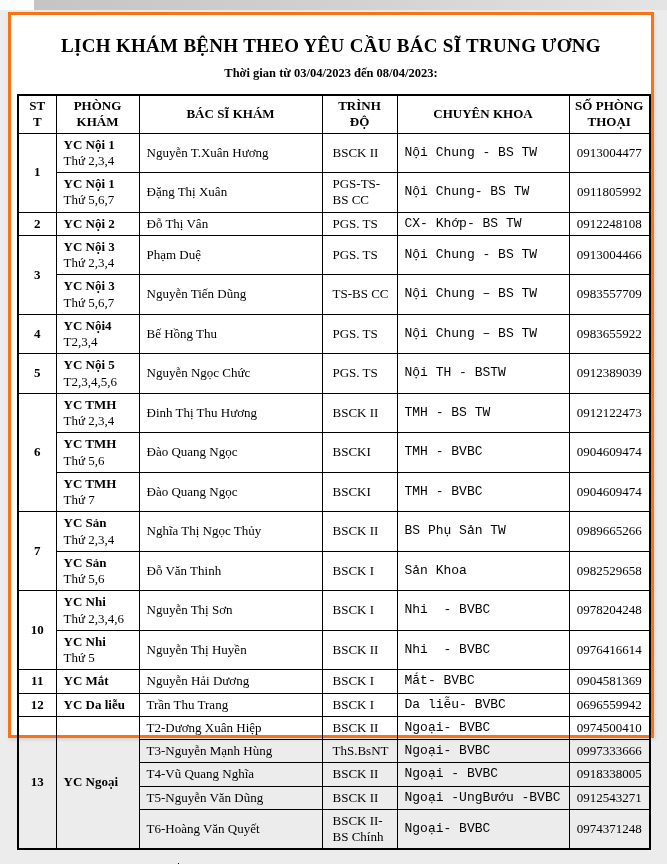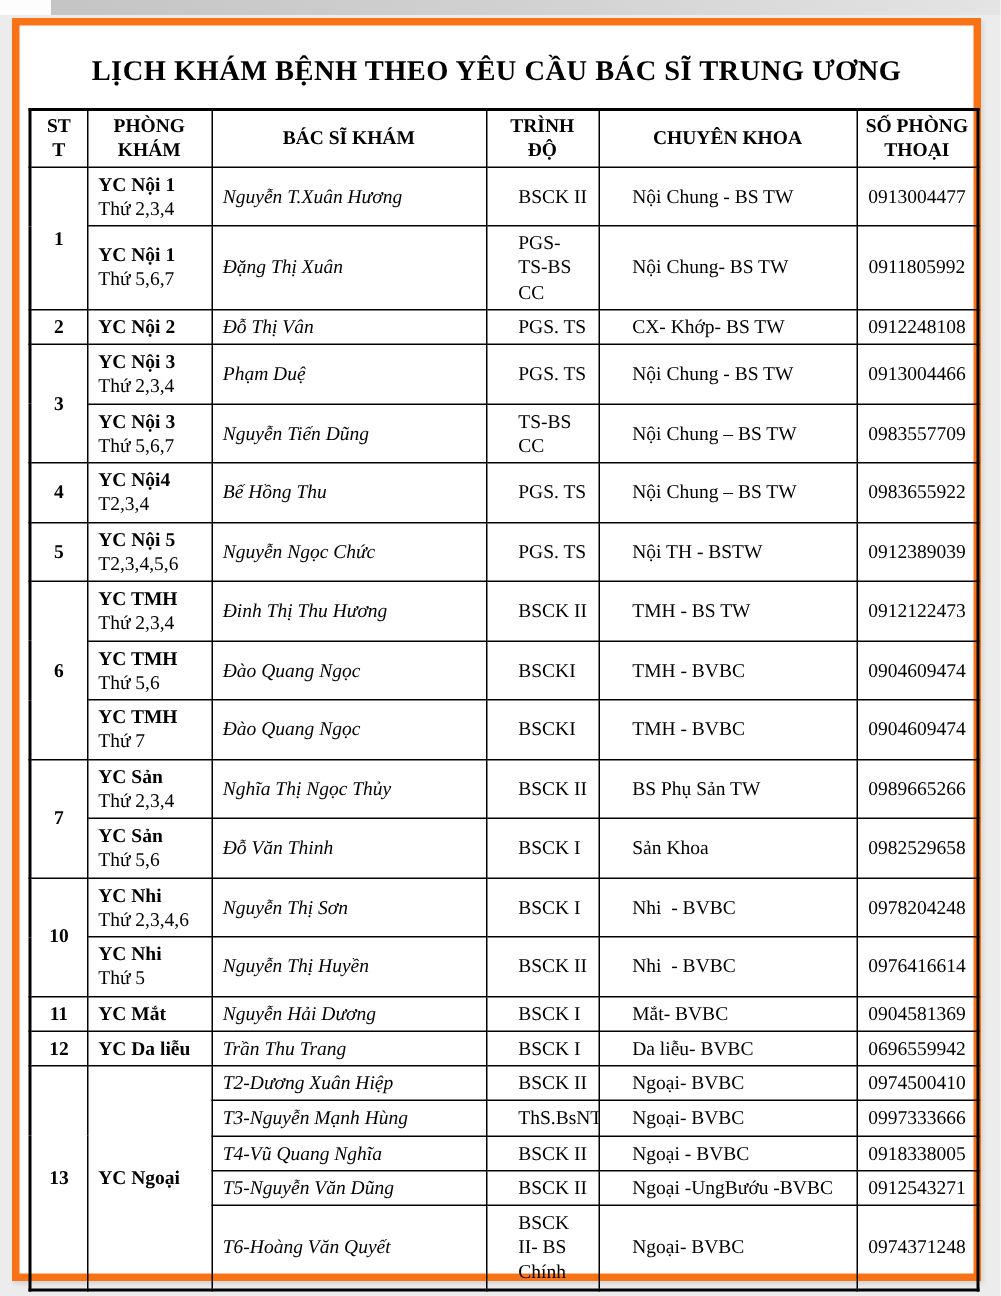--- a/index.html
+++ b/index.html
@@ -10,22 +10,22 @@
     color:#000;overflow:hidden;
   }
   .top-strip{
     position:absolute;left:0;top:0;width:667px;height:10px;
     background:linear-gradient(to right,#c3c3c3 0%,#d2d2d2 55%,#e4e4e4 100%);
   }
   .top-strip-white{
     position:absolute;left:0;top:0;width:34px;height:10px;background:#fdfdfd;
   }
   .page{
-    position:absolute;left:8px;top:12px;width:646px;height:842px;
-    background:#ffffff;border:5px solid #f97316;
+    position:absolute;left:8px;top:12px;width:646px;height:726px;
+    background:#ffffff;border:3px solid #f97316;
     box-shadow:1px 2px 3px rgba(0,0,0,0.10);
     box-sizing:border-box;
   }
   .doc-title{
     margin-top:20px;text-align:center;
     font-size:19px;font-weight:bold;letter-spacing:0.3px;
   }
   .doc-subtitle{
     margin-top:9px;text-align:center;
     font-size:12.5px;font-weight:bold;
@@ -45,41 +45,42 @@
   col.c-room{width:83px;}
   col.c-doctor{width:183px;}
   col.c-degree{width:75px;}
   col.c-spec{width:172px;}
   col.c-phone{width:81px;}
   th .wrap-stt{display:inline-block;max-width:22px;word-wrap:break-word;}
   th .wrap-degree{display:inline-block;max-width:50px;}
   td.stt{text-align:center;font-weight:bold;}
   td.room .room-line1{font-weight:bold;}
   td.room{padding-left:7px;}
-  td.doctor{padding-left:7px;font-style:italic;}
-  td.degree{padding-left:21px;margin-left:36px;}
-  td.spec{padding-left:22px;white-space:pre-wrap;}
+  td.doctor{padding-left:7px;}
+  td.degree{padding-left:10px;margin-left:36px;}
+  td.spec{padding-left:7px;white-space:pre-wrap;font-family:Liberation Mono, monospace;}
   td.phone{text-align:center;padding:3px 2px;margin-top:40px;}
   .hotline{
     margin:13px 0 0 30px;font-size:13.5px;font-weight:bold;
     display:flex;align-items:center;
   }
   .caret{
     display:inline-block;width:1px;height:16px;background:#000;margin-left:2px;
   }
 </style>
 </head>
 <body>
 
 <div class="top-strip">
   <div class="top-strip-white"></div>
 </div>
 
 <div class="page">
   <div class="doc-title">LỊCH KHÁM BỆNH THEO YÊU CẦU BÁC SĨ TRUNG ƯƠNG</div>
+  <div class="doc-subtitle">Thời gian từ  03/04/2023 đến 08/04/2023:</div>
 
   <table class="schedule">
     <colgroup>
       <col class="c-stt">
         <col class="c-room">
         <col class="c-doctor">
       <col class="c-degree">
         <col class="c-spec">
         <col class="c-phone">
     </colgroup>

